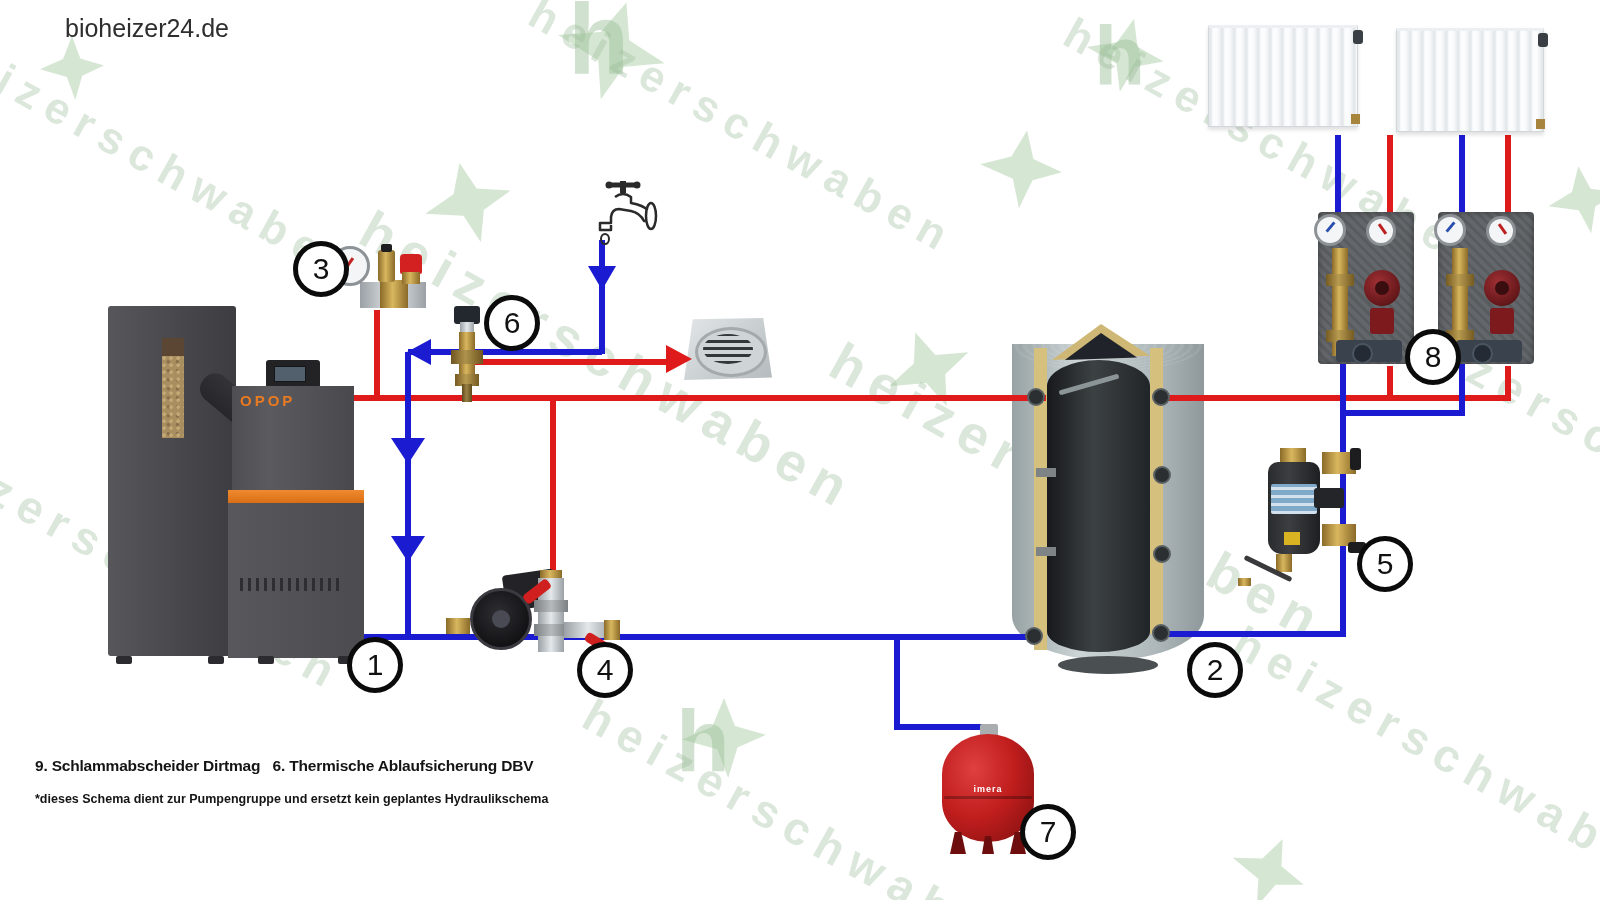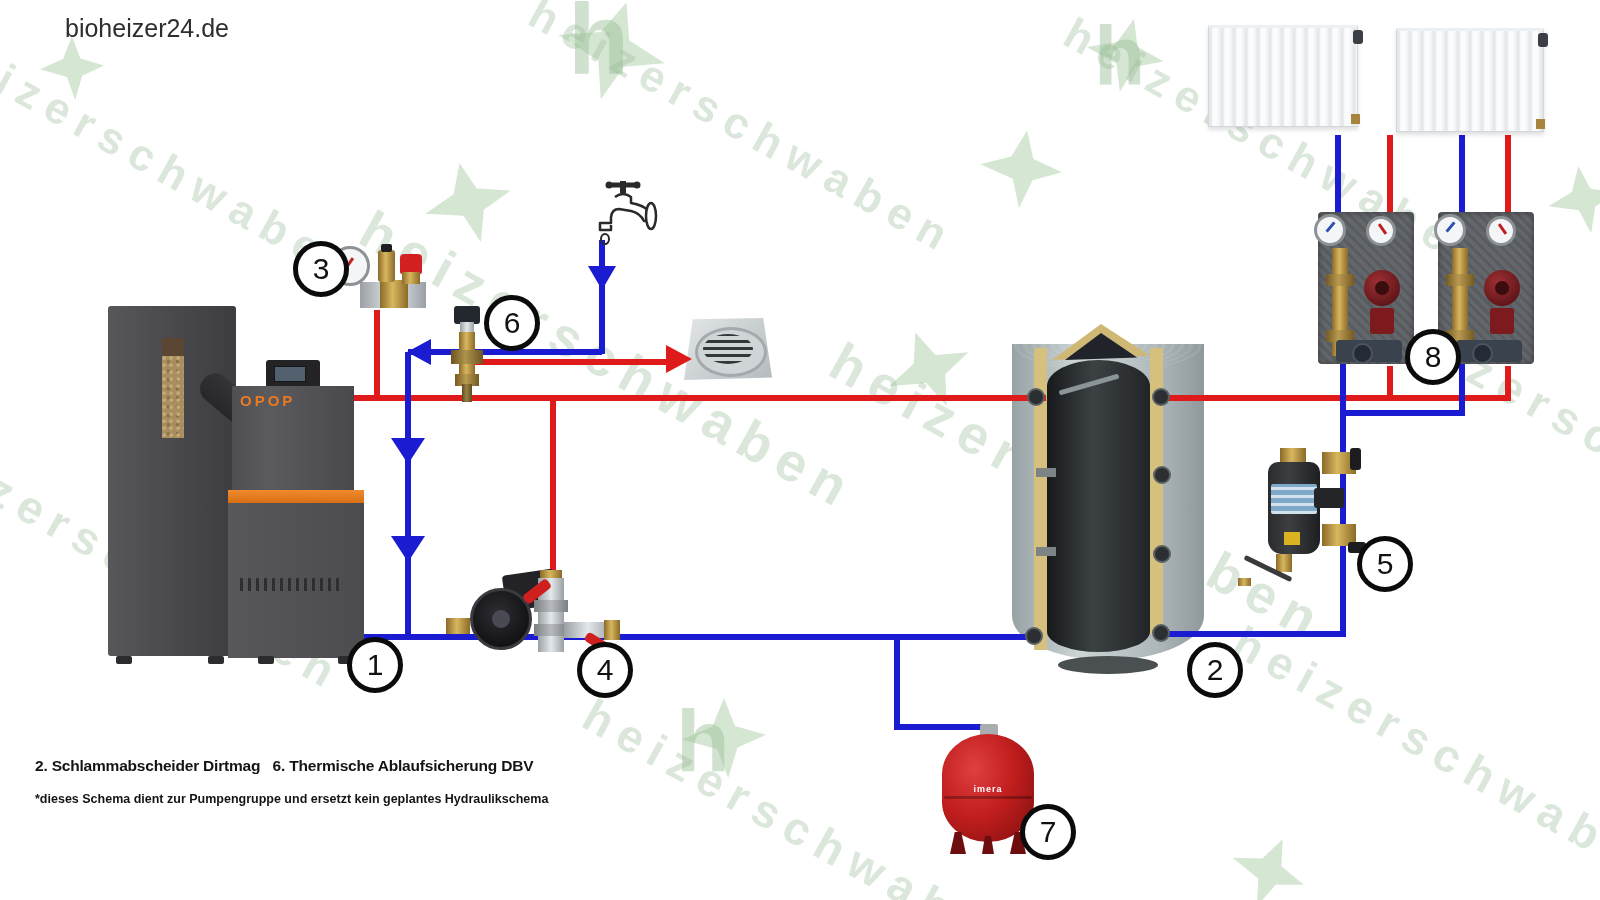--- a/index.html
+++ b/index.html
@@ -299,17 +299,17 @@
     </div>
   <div class="marker" style="left:1020px;top:804px;">
       <span>7</span>
     </div>
   <div class="marker" style="left:1405px;top:329px;">
       <span>8</span>
     </div>
 
   <div id="title">bioheizer24.de</div>
   <div id="legend">
-    <div class="ll">2. Schlammabscheider Dirtmag   6. Thermische Ablaufsicherung DBV</div>
+    <div class="ll">9. Schlammabscheider Dirtmag   6. Thermische Ablaufsicherung DBV</div>
     <div class="fn">*dieses Schema dient zur Pumpengruppe und ersetzt kein geplantes Hydraulikschema</div>
   </div>
 
 </div>
 
 </body></html>

